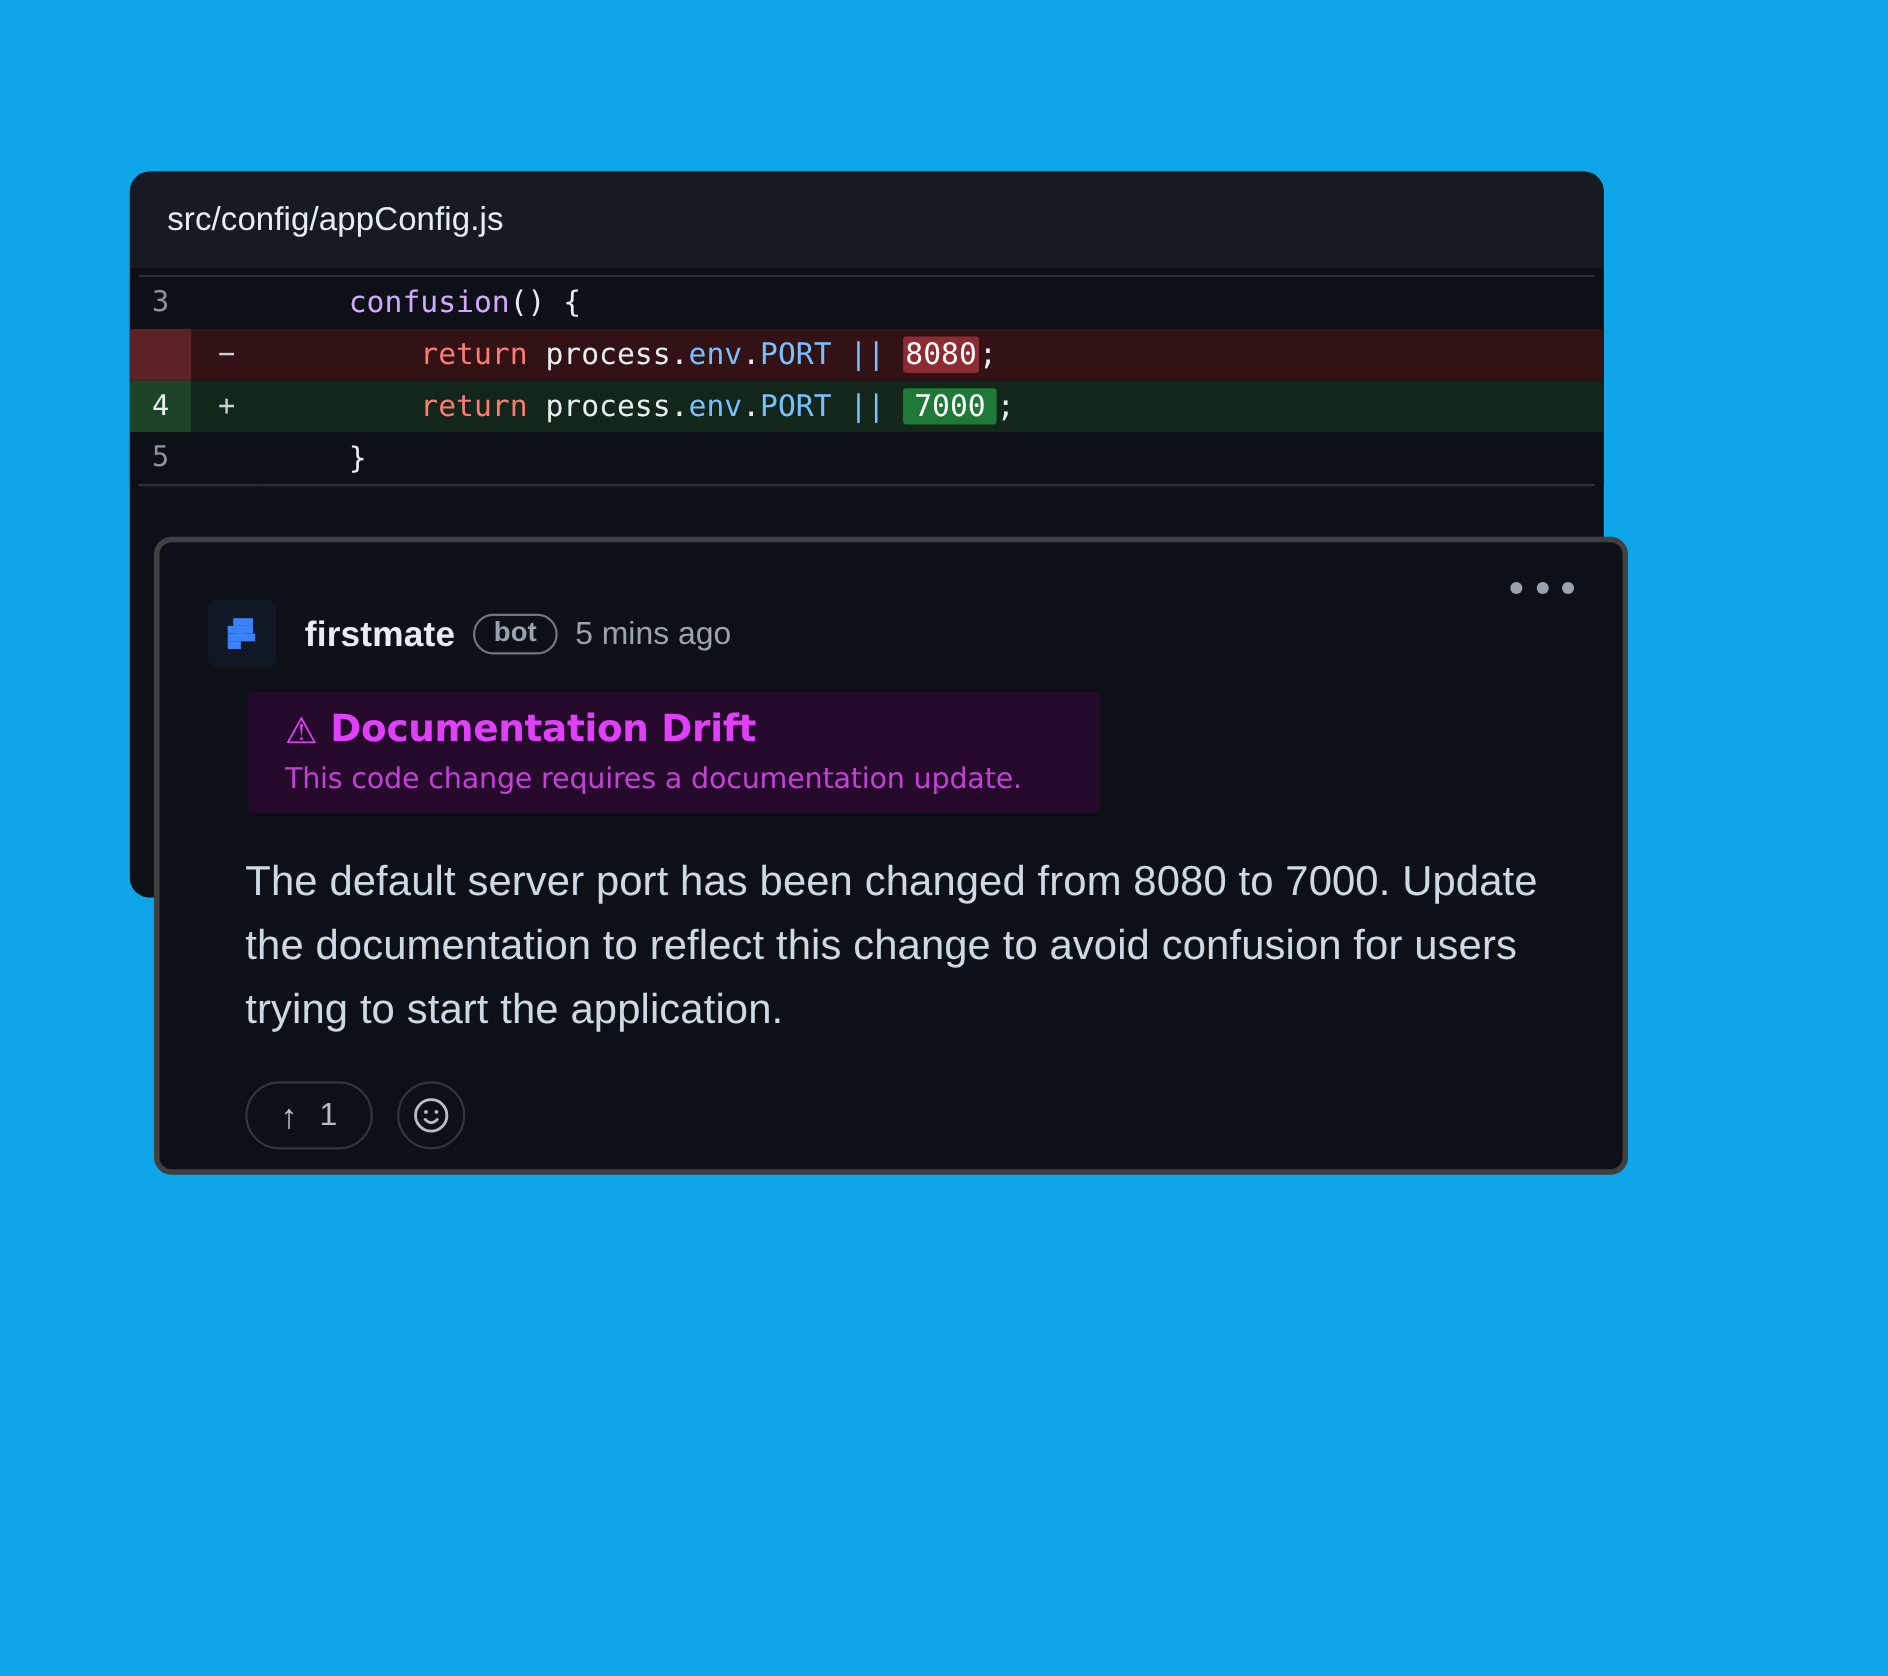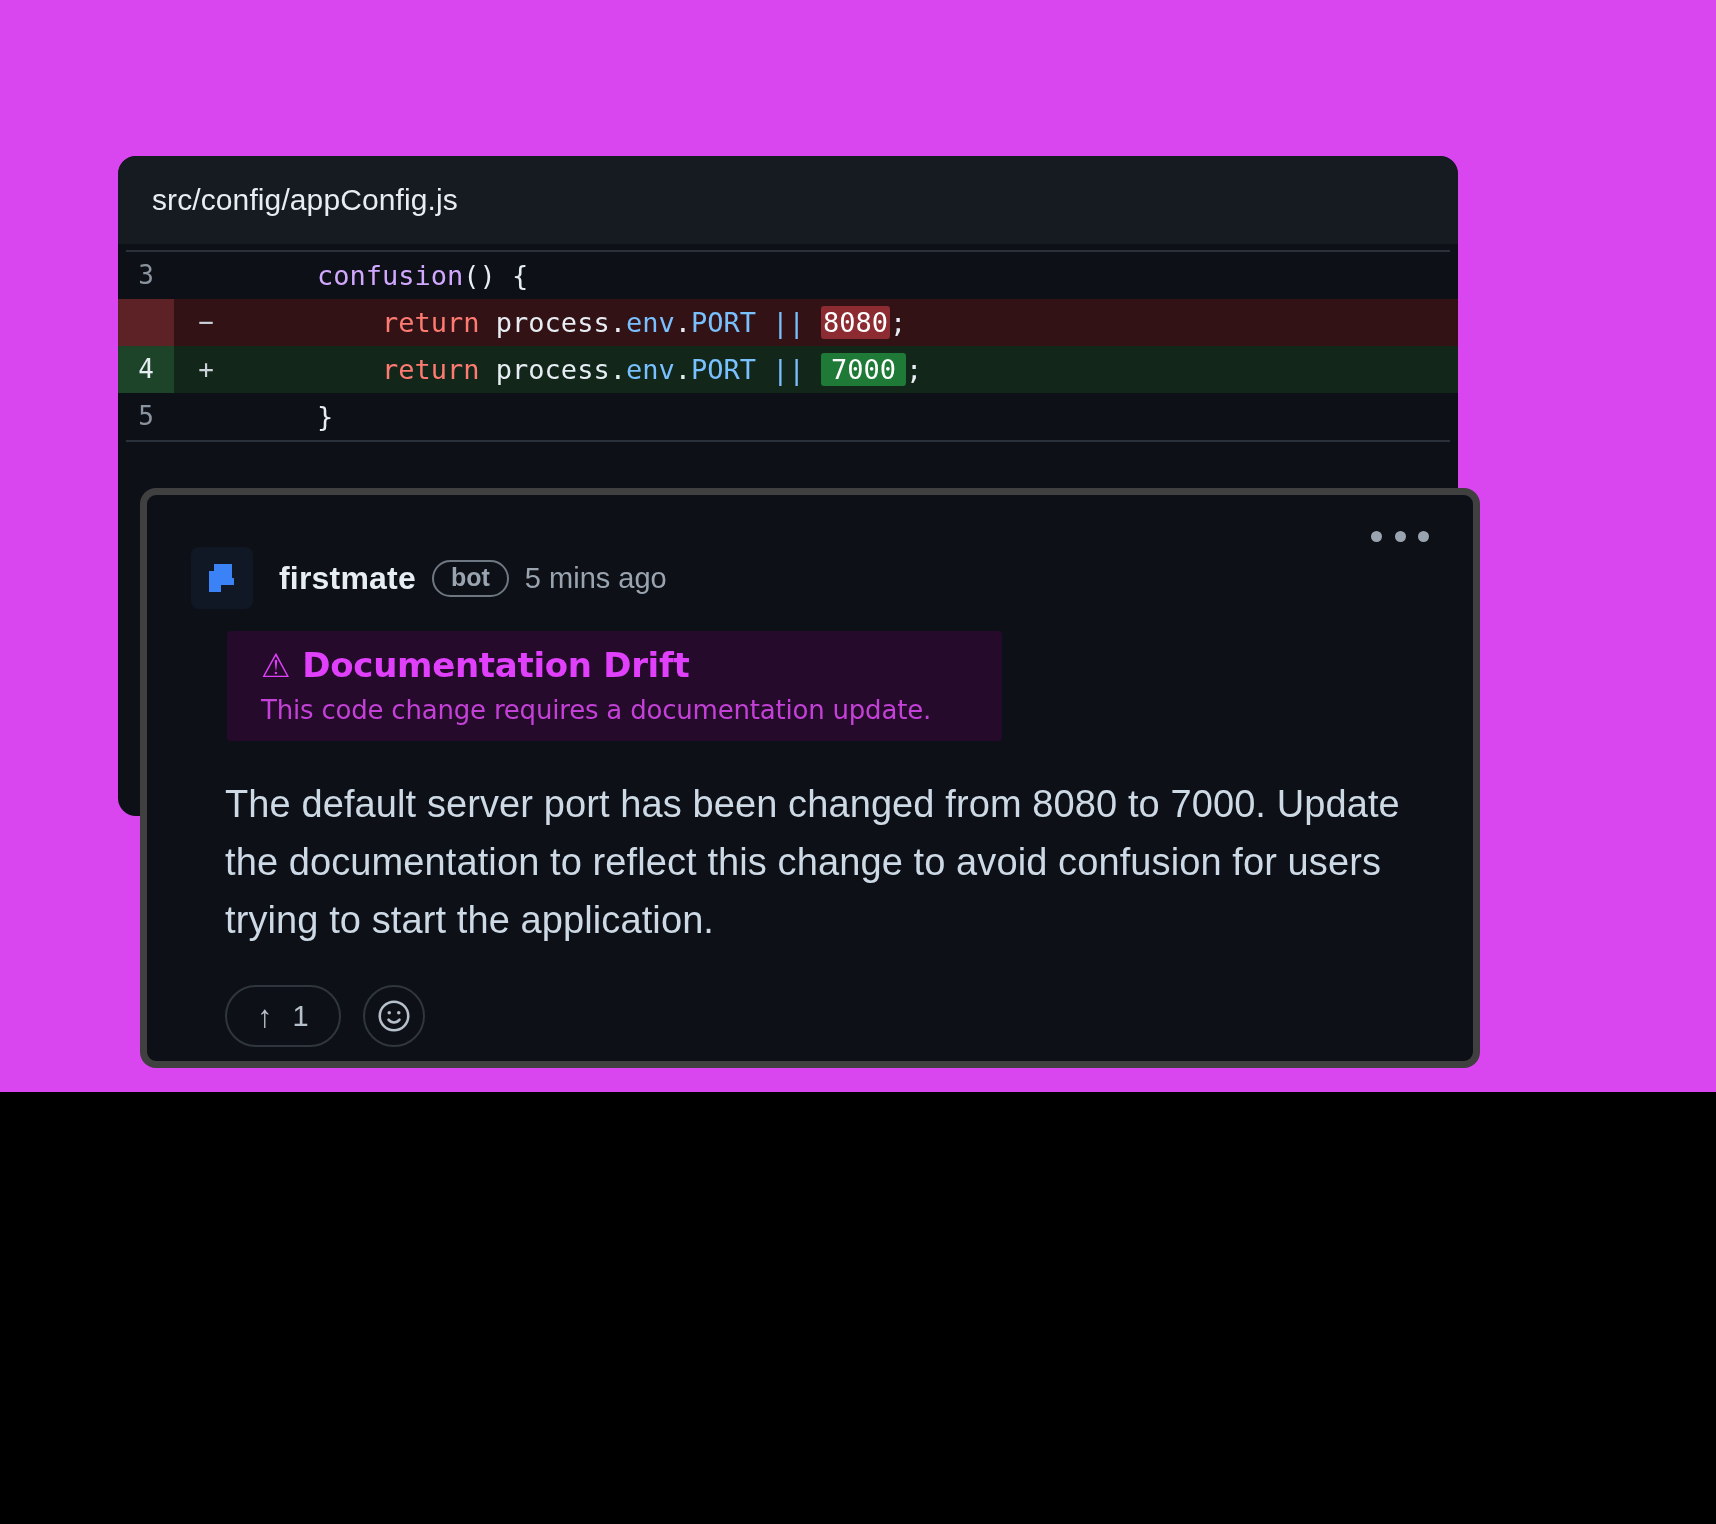--- a/index.html
+++ b/index.html
@@ -11,22 +11,22 @@
     width: 1716px;
     height: 1524px;
     overflow: hidden;
     font-family: "Liberation Sans", sans-serif;
     -webkit-font-smoothing: antialiased;
   }
 
   #stage {
     position: relative;
     width: 1716px;
-    height: 1092px;
-    background: #d946ef;
+    height: 1524px;
+    background: #0ea5e9;
   }
 
   
   .diff-card {
     position: absolute;
     left: 118px;
     top: 156px;
     width: 1340px;
     height: 660px;
     background: #0d1117;
@@ -126,21 +126,21 @@
   }
 
   
   .comment-card {
     position: absolute;
     left: 140px;
     top: 488px;
     width: 1340px;
     height: 580px;
     background: #0d1117;
-    border: 7px solid #404040;
+    border: 5px solid #404040;
     border-radius: 16px;
     box-sizing: border-box;
   }
 
   .dots-menu {
     position: absolute;
     right: 44px;
     top: 28px;
     width: 58px;
     height: 26px;

